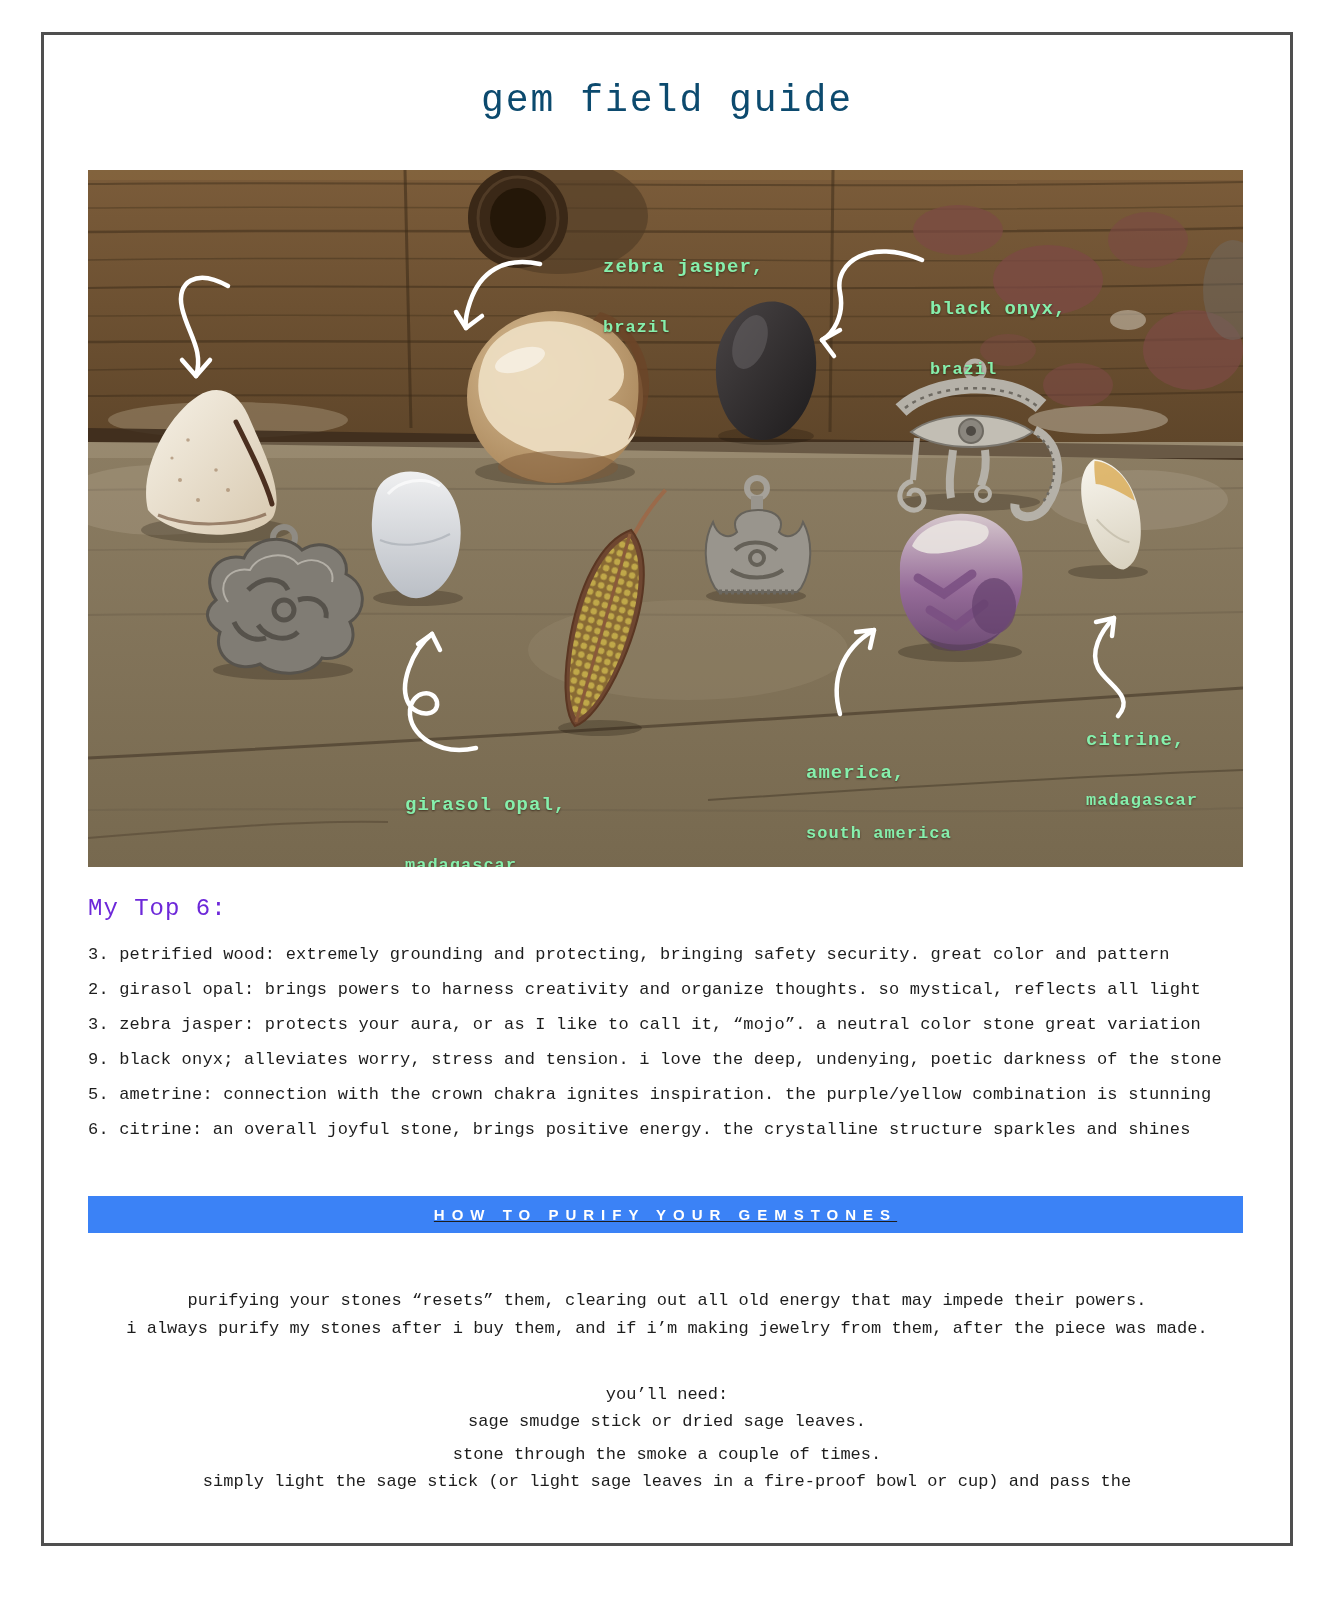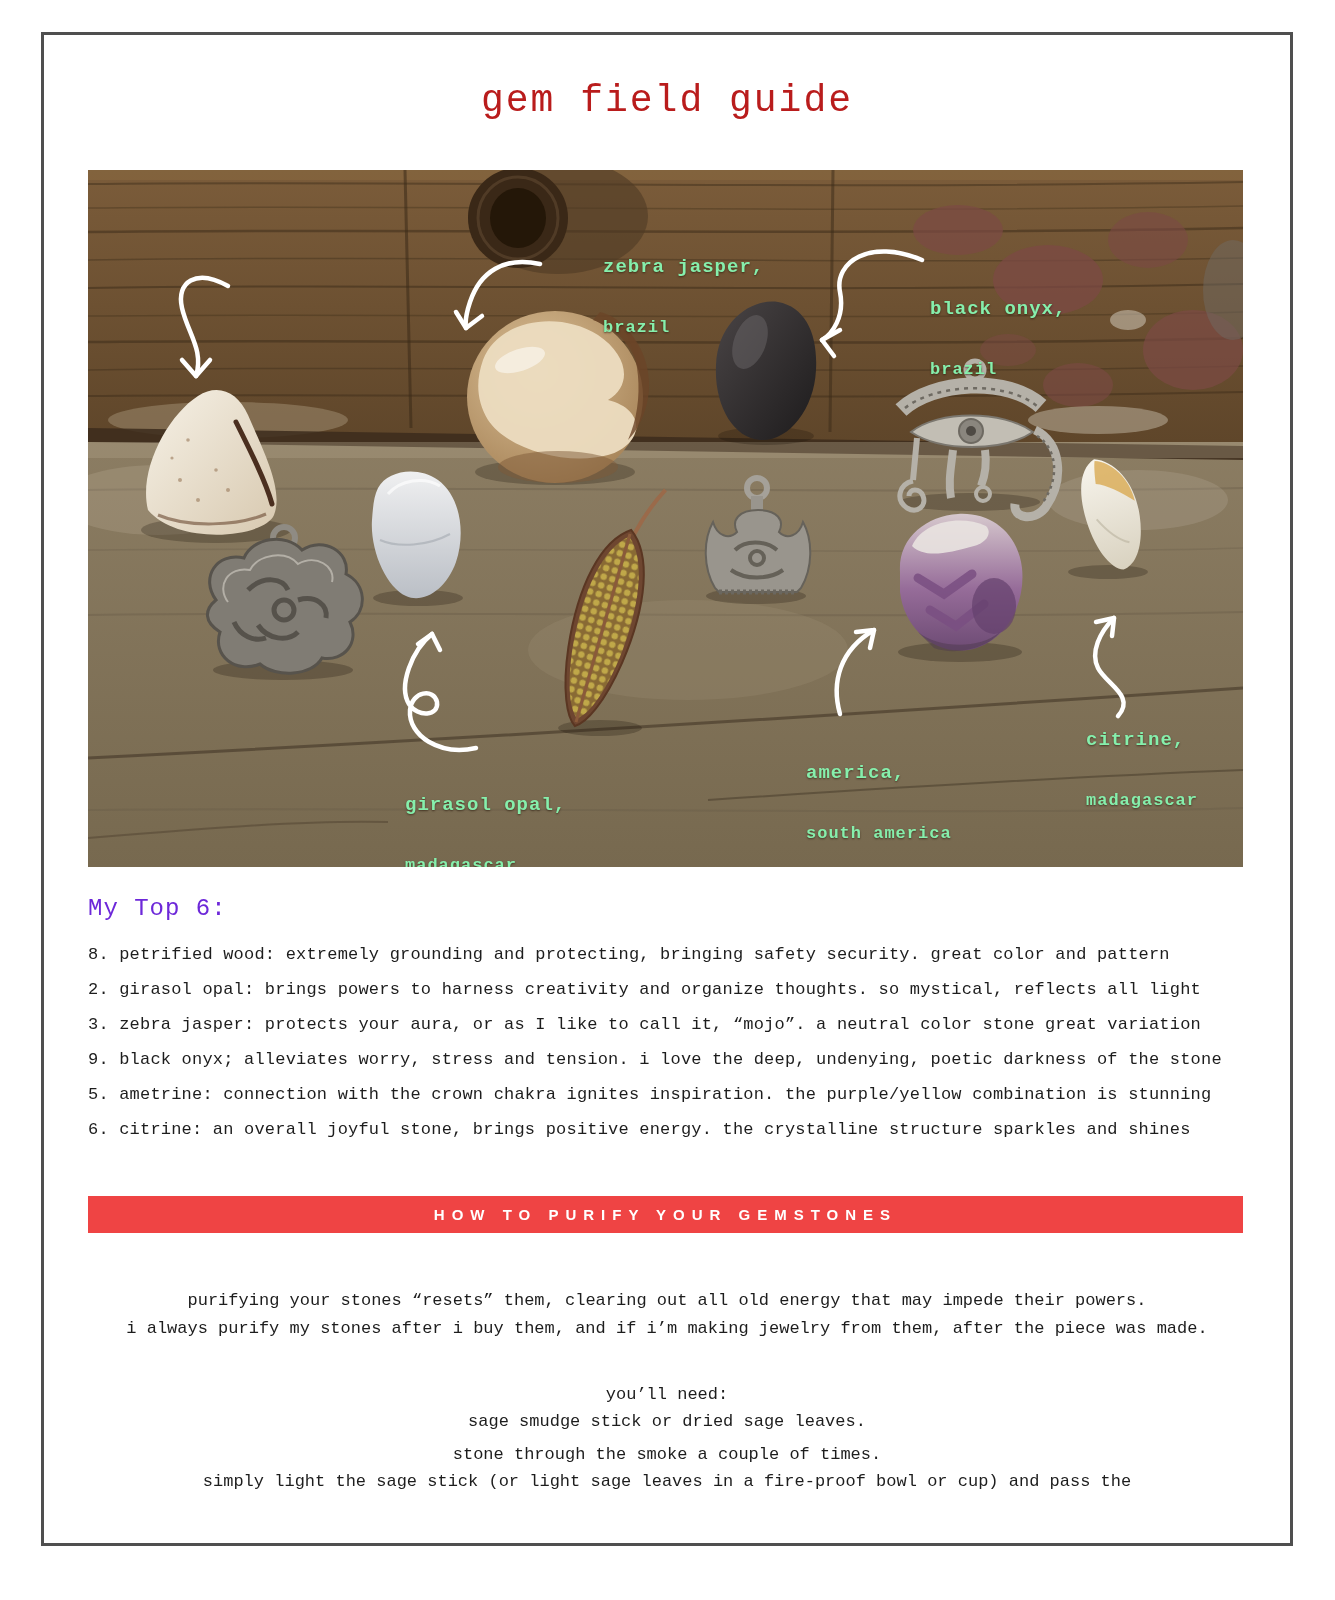--- a/index.html
+++ b/index.html
@@ -6,21 +6,21 @@
   body{
     width:1335px;height:1600px;position:relative;background:#ffffff;
     font-family:"Liberation Mono",monospace;color:#1d1d1d;
   }
   .sheet{
     position:absolute;left:41px;top:32px;width:1252px;height:1514px;
     border:3px solid #4f4f4f;box-sizing:border-box;background:#fff;
   }
   .title{
     position:absolute;left:0;right:0;top:44px;text-align:center;
-    font-size:38px;letter-spacing:2px;color:#b91c1c;white-space:pre;
+    font-size:38px;letter-spacing:2px;color:#0c4a6e;white-space:pre;
   }
   .photo{
     position:absolute;left:44px;top:135px;width:1155px;height:697px;
     overflow:hidden;background:#7b5c3a;
   }
   .photo svg{position:absolute;left:0;top:0;}
   .label{
     position:absolute;color:#86efac;line-height:1.2;
     text-shadow:0 1px 2px rgba(40,25,10,.65);white-space:pre;
   }
@@ -308,29 +308,29 @@
     </div>
     <div class="label" style="left:998px;top:521px">
       <span class="nm">citrine,</span>
       <span class="or">madagascar</span>
     </div>
   </div>
 
   <div class="heading">My Top 6:</div>
 
   <div class="list">
-    <div>8. petrified wood: extremely grounding and protecting, bringing safety security. great color and pattern</div>
+    <div>3. petrified wood: extremely grounding and protecting, bringing safety security. great color and pattern</div>
     <div>2. girasol opal: brings powers to harness creativity and organize thoughts. so mystical, reflects all light</div>
     <div>3. zebra jasper: protects your aura, or as I like to call it, “mojo”. a neutral color stone great variation</div>
     <div>9. black onyx; alleviates worry, stress and tension. i love the deep, undenying, poetic darkness of the stone</div>
     <div>5. ametrine: connection with the crown chakra ignites inspiration. the purple/yellow combination is stunning</div>
     <div>6. citrine: an overall joyful stone, brings positive energy. the crystalline structure sparkles and shines</div>
   </div>
 
-  <div class="banner" id="banner" style="background: #ef4444;">
+  <div class="banner" id="banner" style="background: #3b82f6; text-decoration: underline;">
     <span>HOW TO PURIFY YOUR GEMSTONES</span>
   </div>
 
   <div class="para" id="para1">
     <div>purifying your stones “resets” them, clearing out all old energy that may impede their powers.</div>
     <div>i always purify my stones after i buy them, and if i’m making jewelry from them, after the piece was made.</div>
   </div>
 
   <div class="para" id="need">
     <div>you’ll need:</div>

